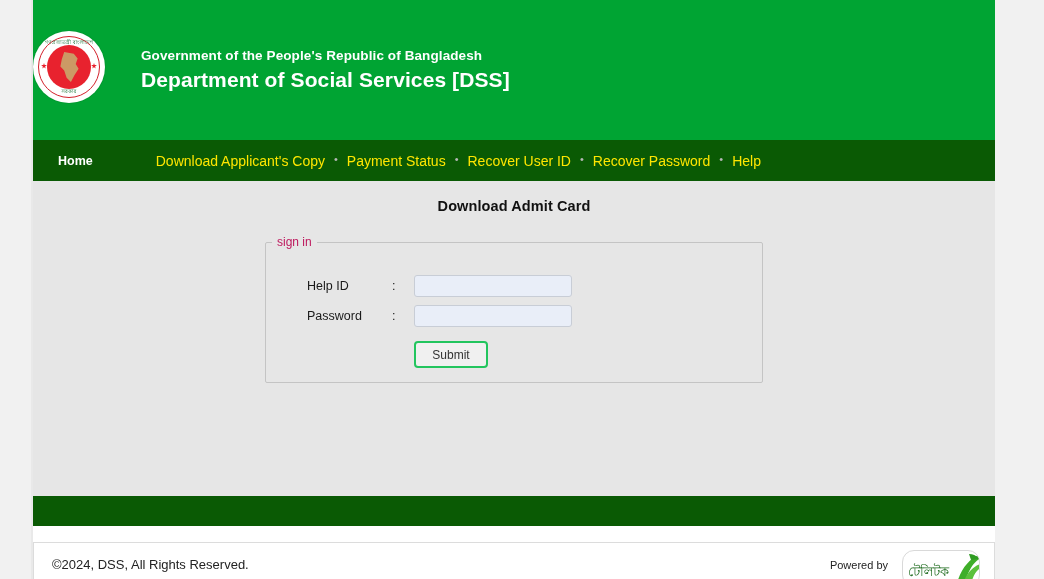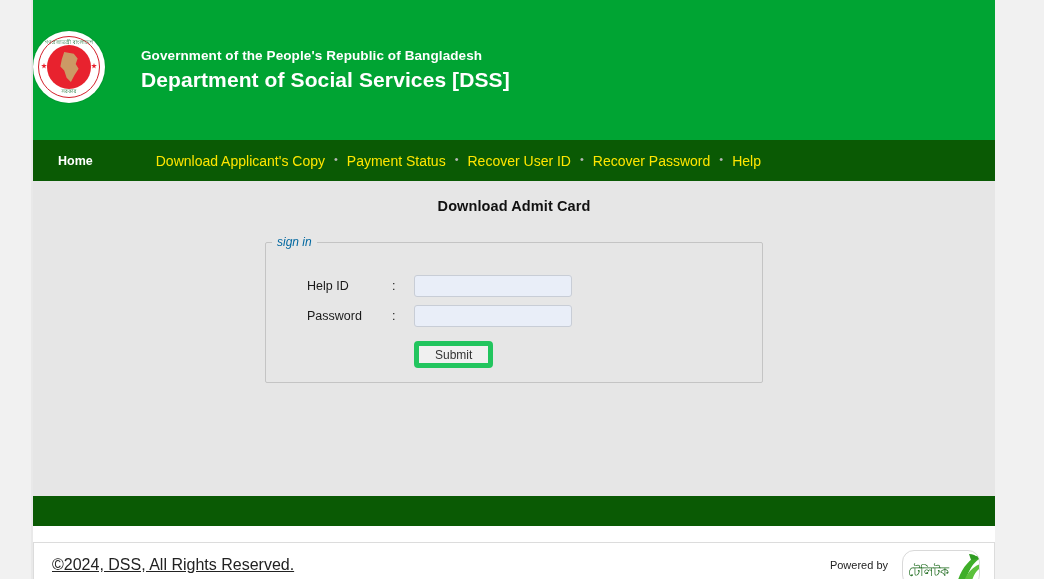--- a/index.html
+++ b/index.html
@@ -163,24 +163,23 @@
     width: 498px;
     margin: 0 auto;
     border: 1px solid #c4c4c4;
     border-radius: 2px;
     padding: 6px 0 10px 0;
     box-sizing: border-box;
     background: transparent;
   }
   .signin-fieldset > legend {
     font-size: 12px;
-    color: #0369a1;
+    color: #be185d;
     padding: 0 5px;
     margin-left: 6px;
-    font-style: italic;
   }
   .form-table {
     border-collapse: collapse;
     margin: 16px 0 0 41px;
   }
   .form-table td {
     padding: 4px 0;
     vertical-align: middle;
     font-size: 12.5px;
     color: #1a1a1a;
@@ -211,21 +210,21 @@
     font-family: "Liberation Sans", sans-serif;
     padding: 2px 4px;
     color: #111;
     outline: none;
   }
   .btn-submit {
     margin-top: 6px;
     min-width: 74px;
     height: 27px;
     background: #f0f0f0;
-    border: 5px solid #22c55e;
+    border: 2px solid #22c55e;
     border-radius: 4px;
     font-size: 12px;
     font-family: "Liberation Sans", sans-serif;
     color: #333;
     cursor: pointer;
     padding: 0 16px;
   }
 
   
   .footer-bar {
@@ -243,23 +242,22 @@
     border: 1px solid #dcdcdc;
     border-bottom: none;
     height: 44px;
     display: flex;
     align-items: center;
     padding: 0 14px 0 18px;
     box-sizing: border-box;
     position: relative;
   }
   .copyright {
-    font-size: 16px;
+    font-size: 13px;
     color: #222;
-    text-decoration: underline;
   }
   .powered-wrap {
     margin-left: auto;
     display: flex;
     align-items: center;
     gap: 14px;
   }
   .powered-label {
     font-size: 11px;
     color: #222;

